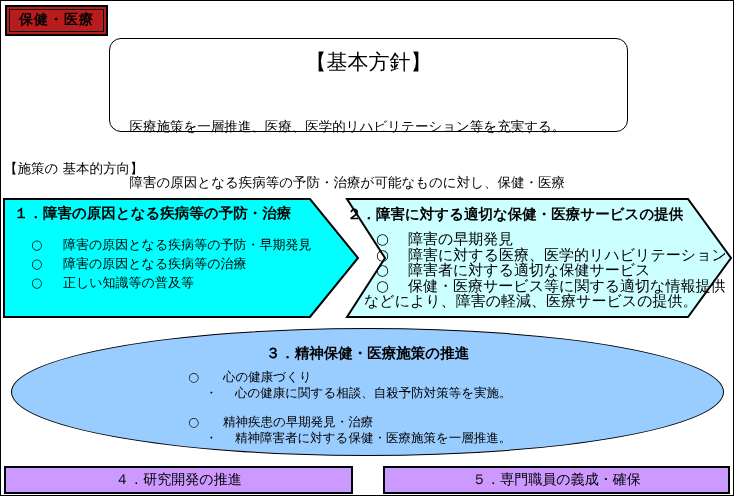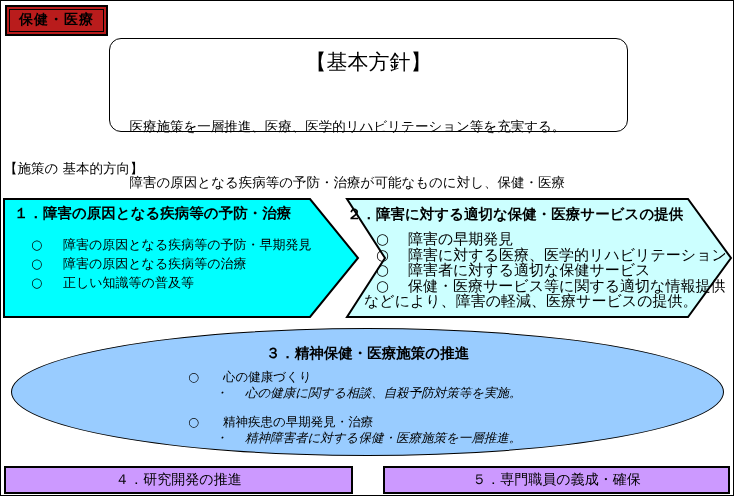--- a/index.html
+++ b/index.html
@@ -31,21 +31,21 @@
   .s2-items { left:375px; top:231px; font-size:15px; line-height:15.5px; white-space:nowrap; }
   .bullet { display:inline-block; width:32px; }
   .s2-footer { margin-left:-12px; }
 
   
   .ellipse { left:10px; top:327px; width:713px; height:128px; border:1px solid #000; border-radius:50%; }
   .s3-title { margin-top:15px; text-align:center; font-weight:bold; font-size:14.5px; }
   .s3-content { left:187px; top:368px; font-size:12.5px; line-height:16px; white-space:nowrap; }
   .s3-group2 { margin-top:13px; }
   .g-bullet { display:inline-block; width:35px; }
-  .sub-row { margin-left:27px;font-style:italic; }
+  .sub-row { margin-left:17px; }
   .sub-bullet { display:inline-block; width:30px; }
 
   
   .bar { top:465px; height:28px; border:2px solid #000; text-align:center; font-weight:normal; font-size:14px; line-height:23px; white-space:nowrap; }
   .bar4 { left:3px;  width:349px; }
   .bar5 { left:382px; width:347px; }
 </style>
 </head>
 <body>
 

